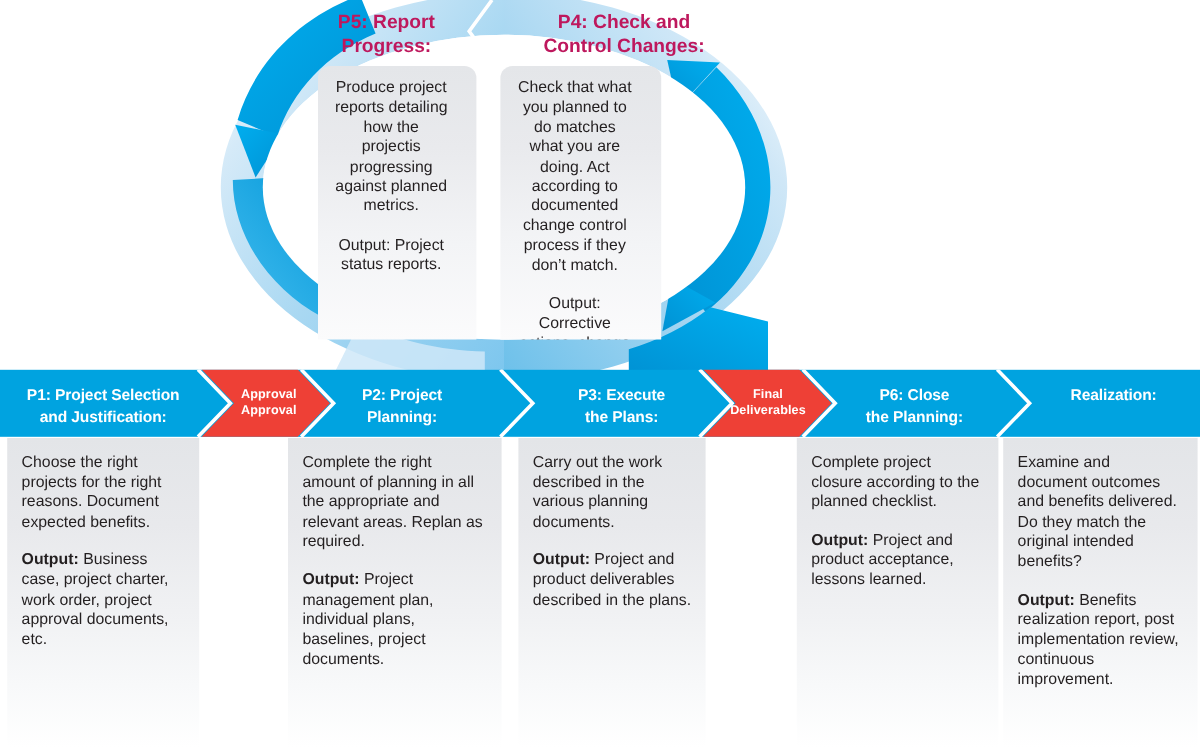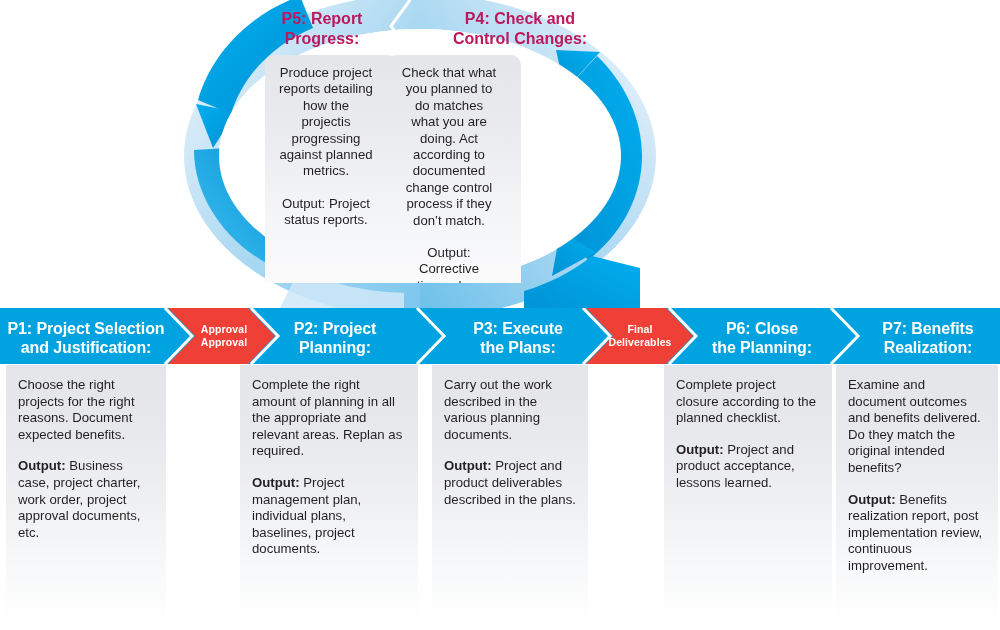--- a/index.html
+++ b/index.html
@@ -33,21 +33,21 @@
   .cyc-head {
     position:absolute; color:#be185d; font-weight:bold;
     font-size:16px; line-height:20px; text-align:center;
   }
 
   
   #band { position:absolute; left:0; top:308px; width:1000px; height:56px; }
   #band svg { position:absolute; left:0; top:0; }
   .band-label {
     position:absolute; color:#ffffff; font-weight:bold;
-    text-align:center; font-size:16px; line-height:19px;
+    text-align:center; font-size:13px; line-height:19px;
     letter-spacing:-0.1px;
   }
   .band-label.gate { font-size:10.5px; line-height:13px; letter-spacing:0.1px; }
 
   .col-body {
     position:absolute; top:365px;
     background: linear-gradient(180deg,#e3e5e8 0%, #e8e9ec 28%, #f0f1f3 56%, #f8f9fa 80%, #ffffff 100%);
   }
   .col-text {
     font-size:13.2px; line-height:16.6px; color:#231f20;
@@ -153,21 +153,21 @@
       <path d="M 22,0 L 3,26 L 22,52" fill="none" stroke="#ffffff" stroke-width="3"></path>
     </svg>
 
     <div class="cyc-panel" style="left:265px;top:55px;width:132px;height:228px;">
       <div class="cyc-panel-body">
         <p>Produce project reports detailing how the projectis progressing against planned metrics.</p>
         <p>Output: Project status reports.</p>
       </div>
     </div>
 
-    <div class="cyc-panel" style="left:387px;top:55px;width:134px;height:228px;">
+    <div class="cyc-panel" style="left:417px;top:55px;width:134px;height:228px;">
       <div class="cyc-panel-body">
         <p>Check that what you planned to do matches what you are doing. Act according to documented change control process if they don’t match.</p>
         <p>Output: Corrective actions, change requests, project plans, baseline, and document updates.</p>
       </div>
     </div>
   </div>
 
   <div id="band">
     <svg width="1000" height="58" viewBox="0 0 1000 58">
 
@@ -211,21 +211,20 @@
       <div>Final</div>
       <div>Deliverables</div>
     </div>
 
     <div class="band-label" style="left:692px;top:11px;width:140px;">
       <div>P6: Close</div>
       <div>the Planning:</div>
     </div>
 
     <div class="band-label" style="left:858px;top:11px;width:140px;">
-      <div>P7: Benefits</div>
       <div>Realization:</div>
     </div>
   </div>
 
   <div class="col-body" style="left:6px;width:160px;height:258px;">
     <div class="col-text">
       <p>Choose the right projects for the right reasons. Document expected benefits.</p>
       <p><b>Output:</b><span> Business case, project charter, work order, project approval documents, etc.</span></p>
     </div>
   </div>

